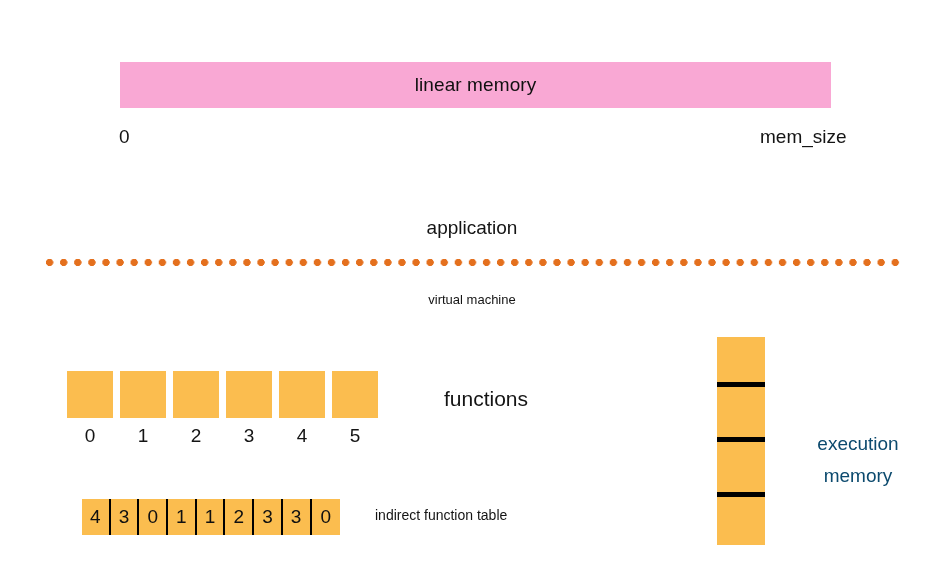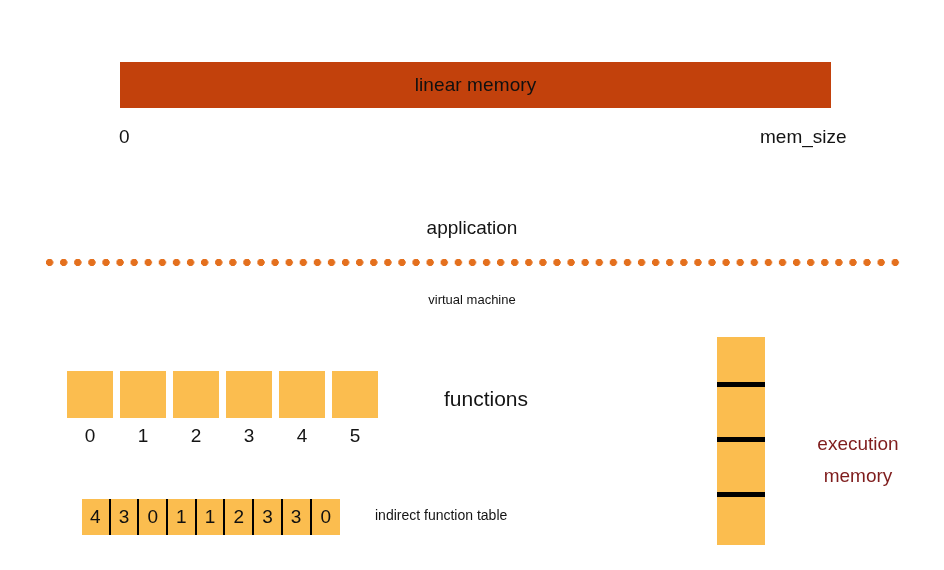--- a/index.html
+++ b/index.html
@@ -22,21 +22,21 @@
     height: 570px;
   }
 
   
   .linear-memory-bar {
     position: absolute;
     left: 120px;
     top: 62px;
     width: 711px;
     height: 46px;
-    background: #c2410c;
+    background: #f9a8d4;
     display: flex;
     align-items: center;
     justify-content: center;
   }
   .linear-memory-label {
     font-size: 19px;
     color: #101010;
     letter-spacing: 0.1px;
   }
   .mem-start-label {
@@ -174,21 +174,21 @@
   .stack-divider.d3 { top: 155px; }
 
   .execution-stack-caption {
     position: absolute;
     left: 783px;
     top: 428px;
     width: 150px;
     text-align: center;
     font-size: 19px;
     line-height: 32px;
-    color: #7f1d1d;
+    color: #0c4a6e;
   }
   .execution-stack-caption span { display: block; }
 </style>
 </head>
 <body>
 
 <div class="stage">
 
   <div class="linear-memory-bar">
     <div class="linear-memory-label">linear memory</div>

